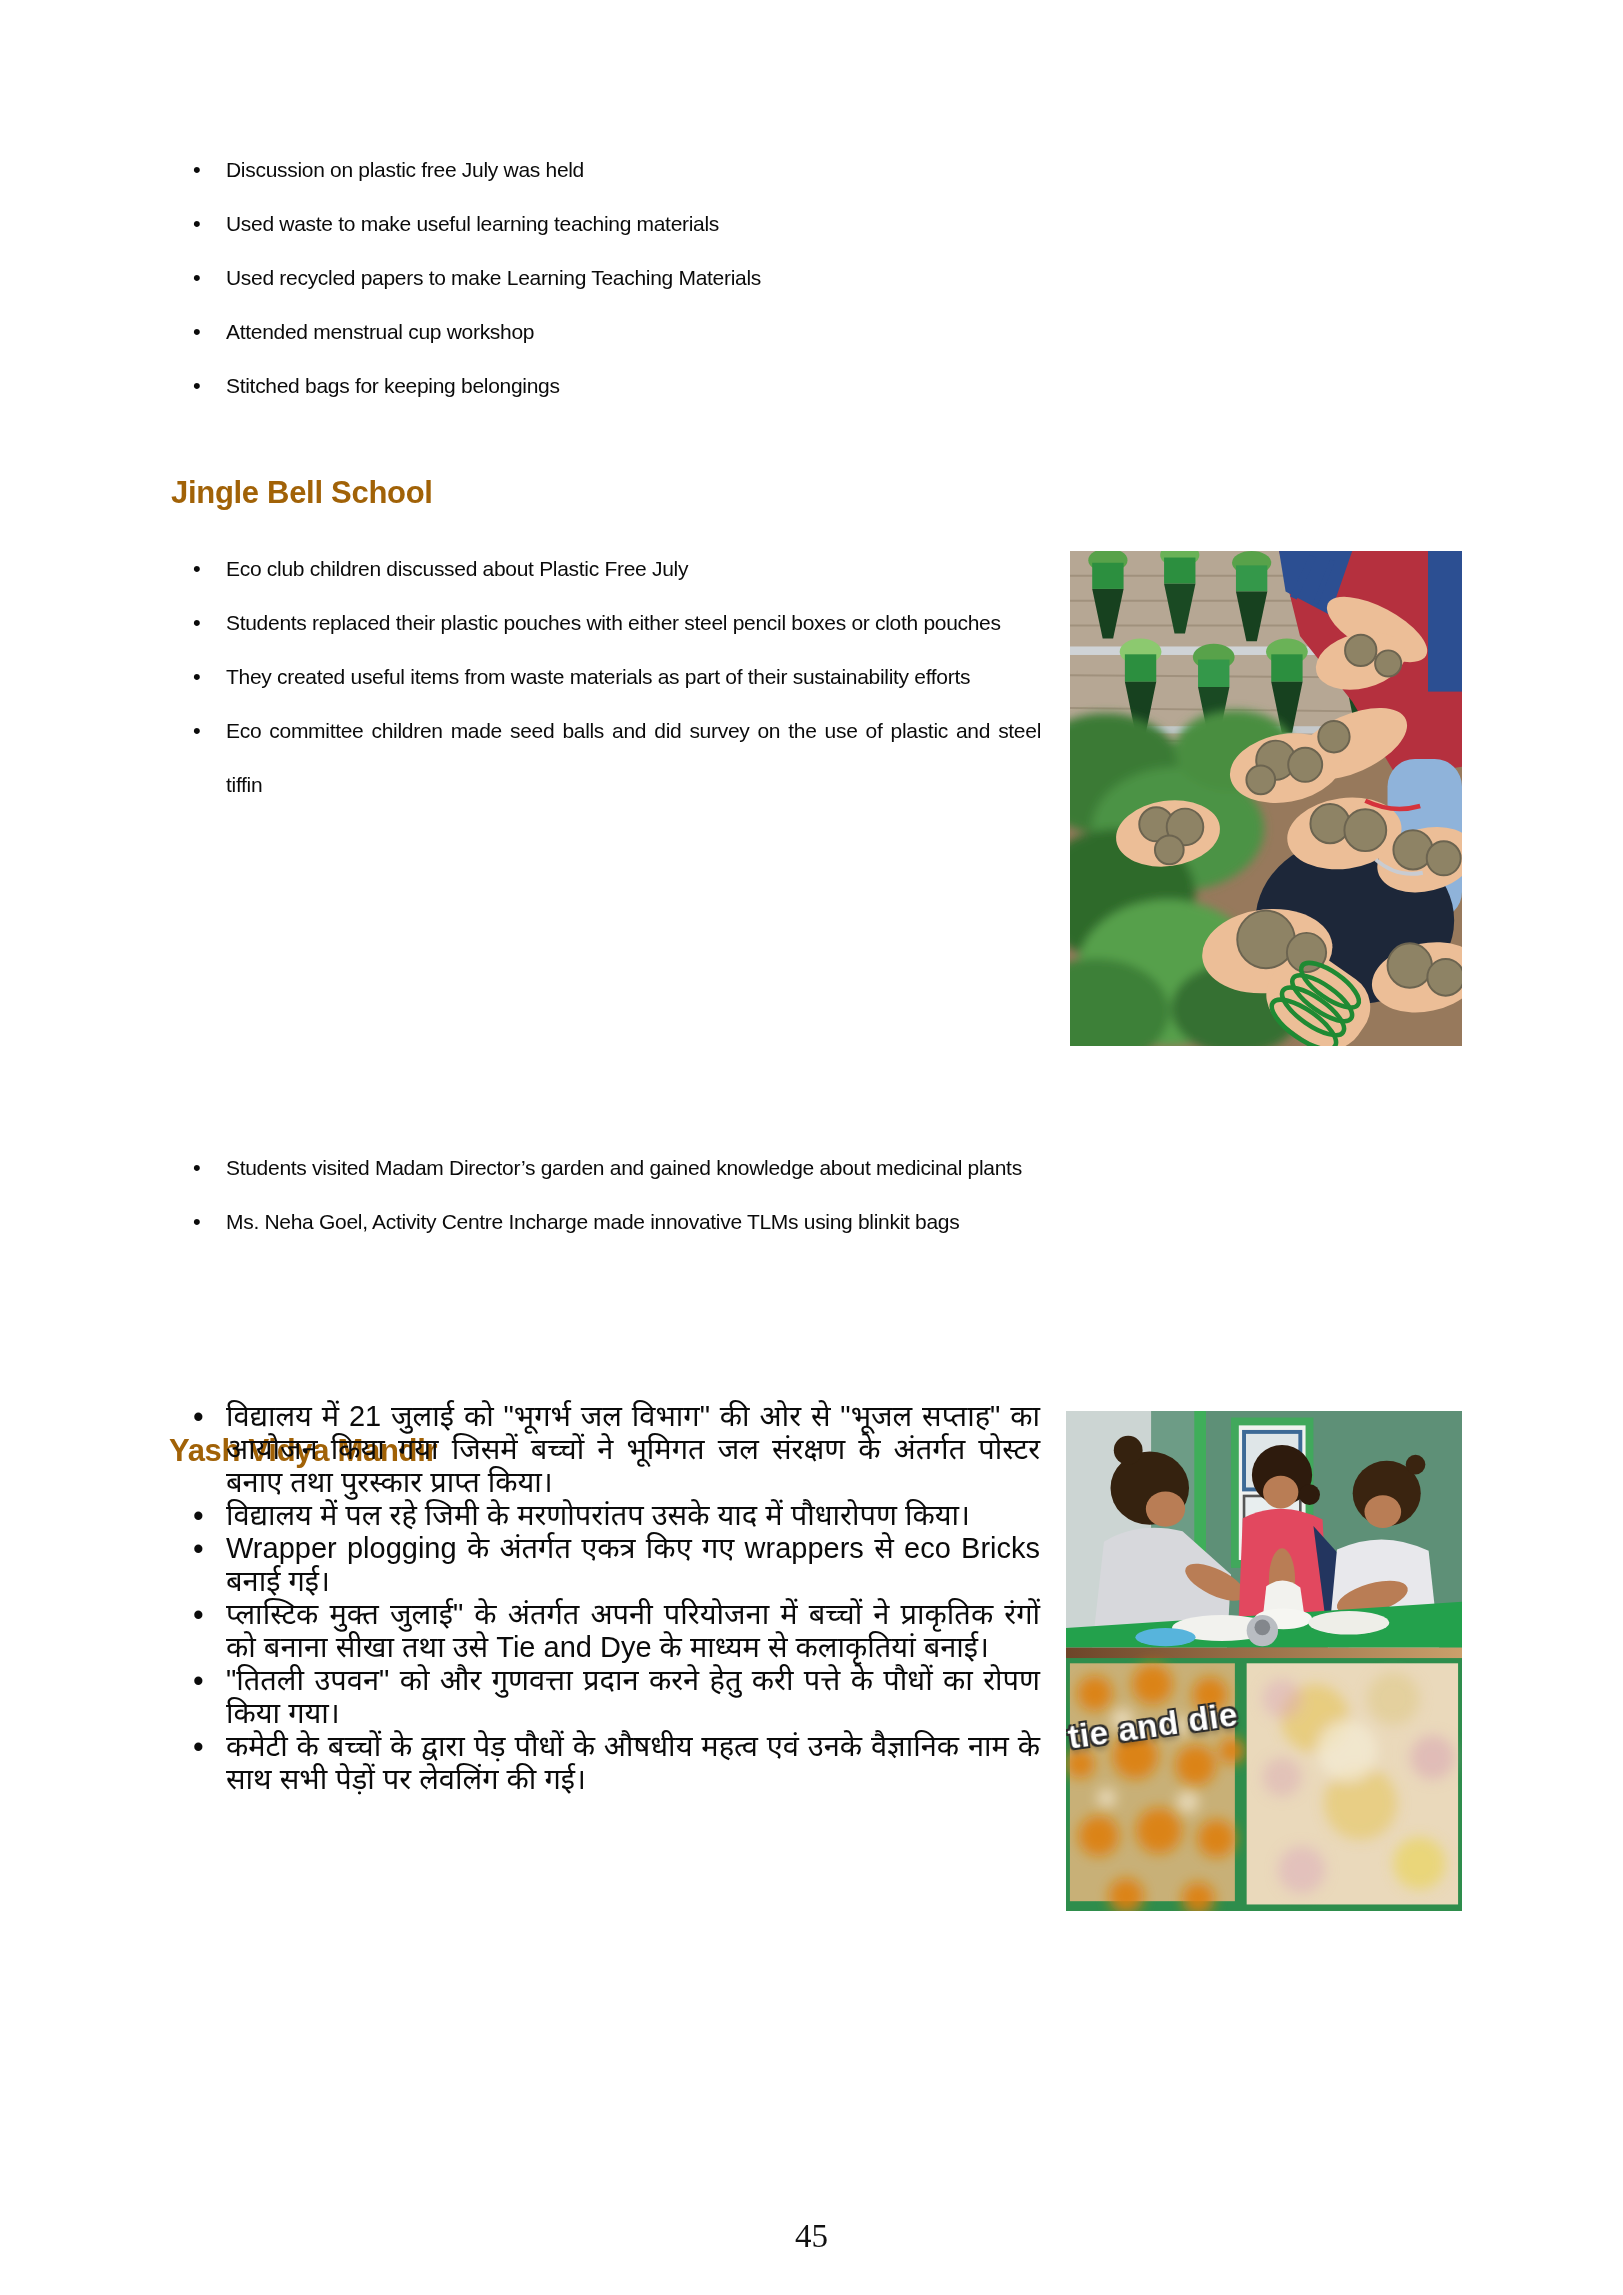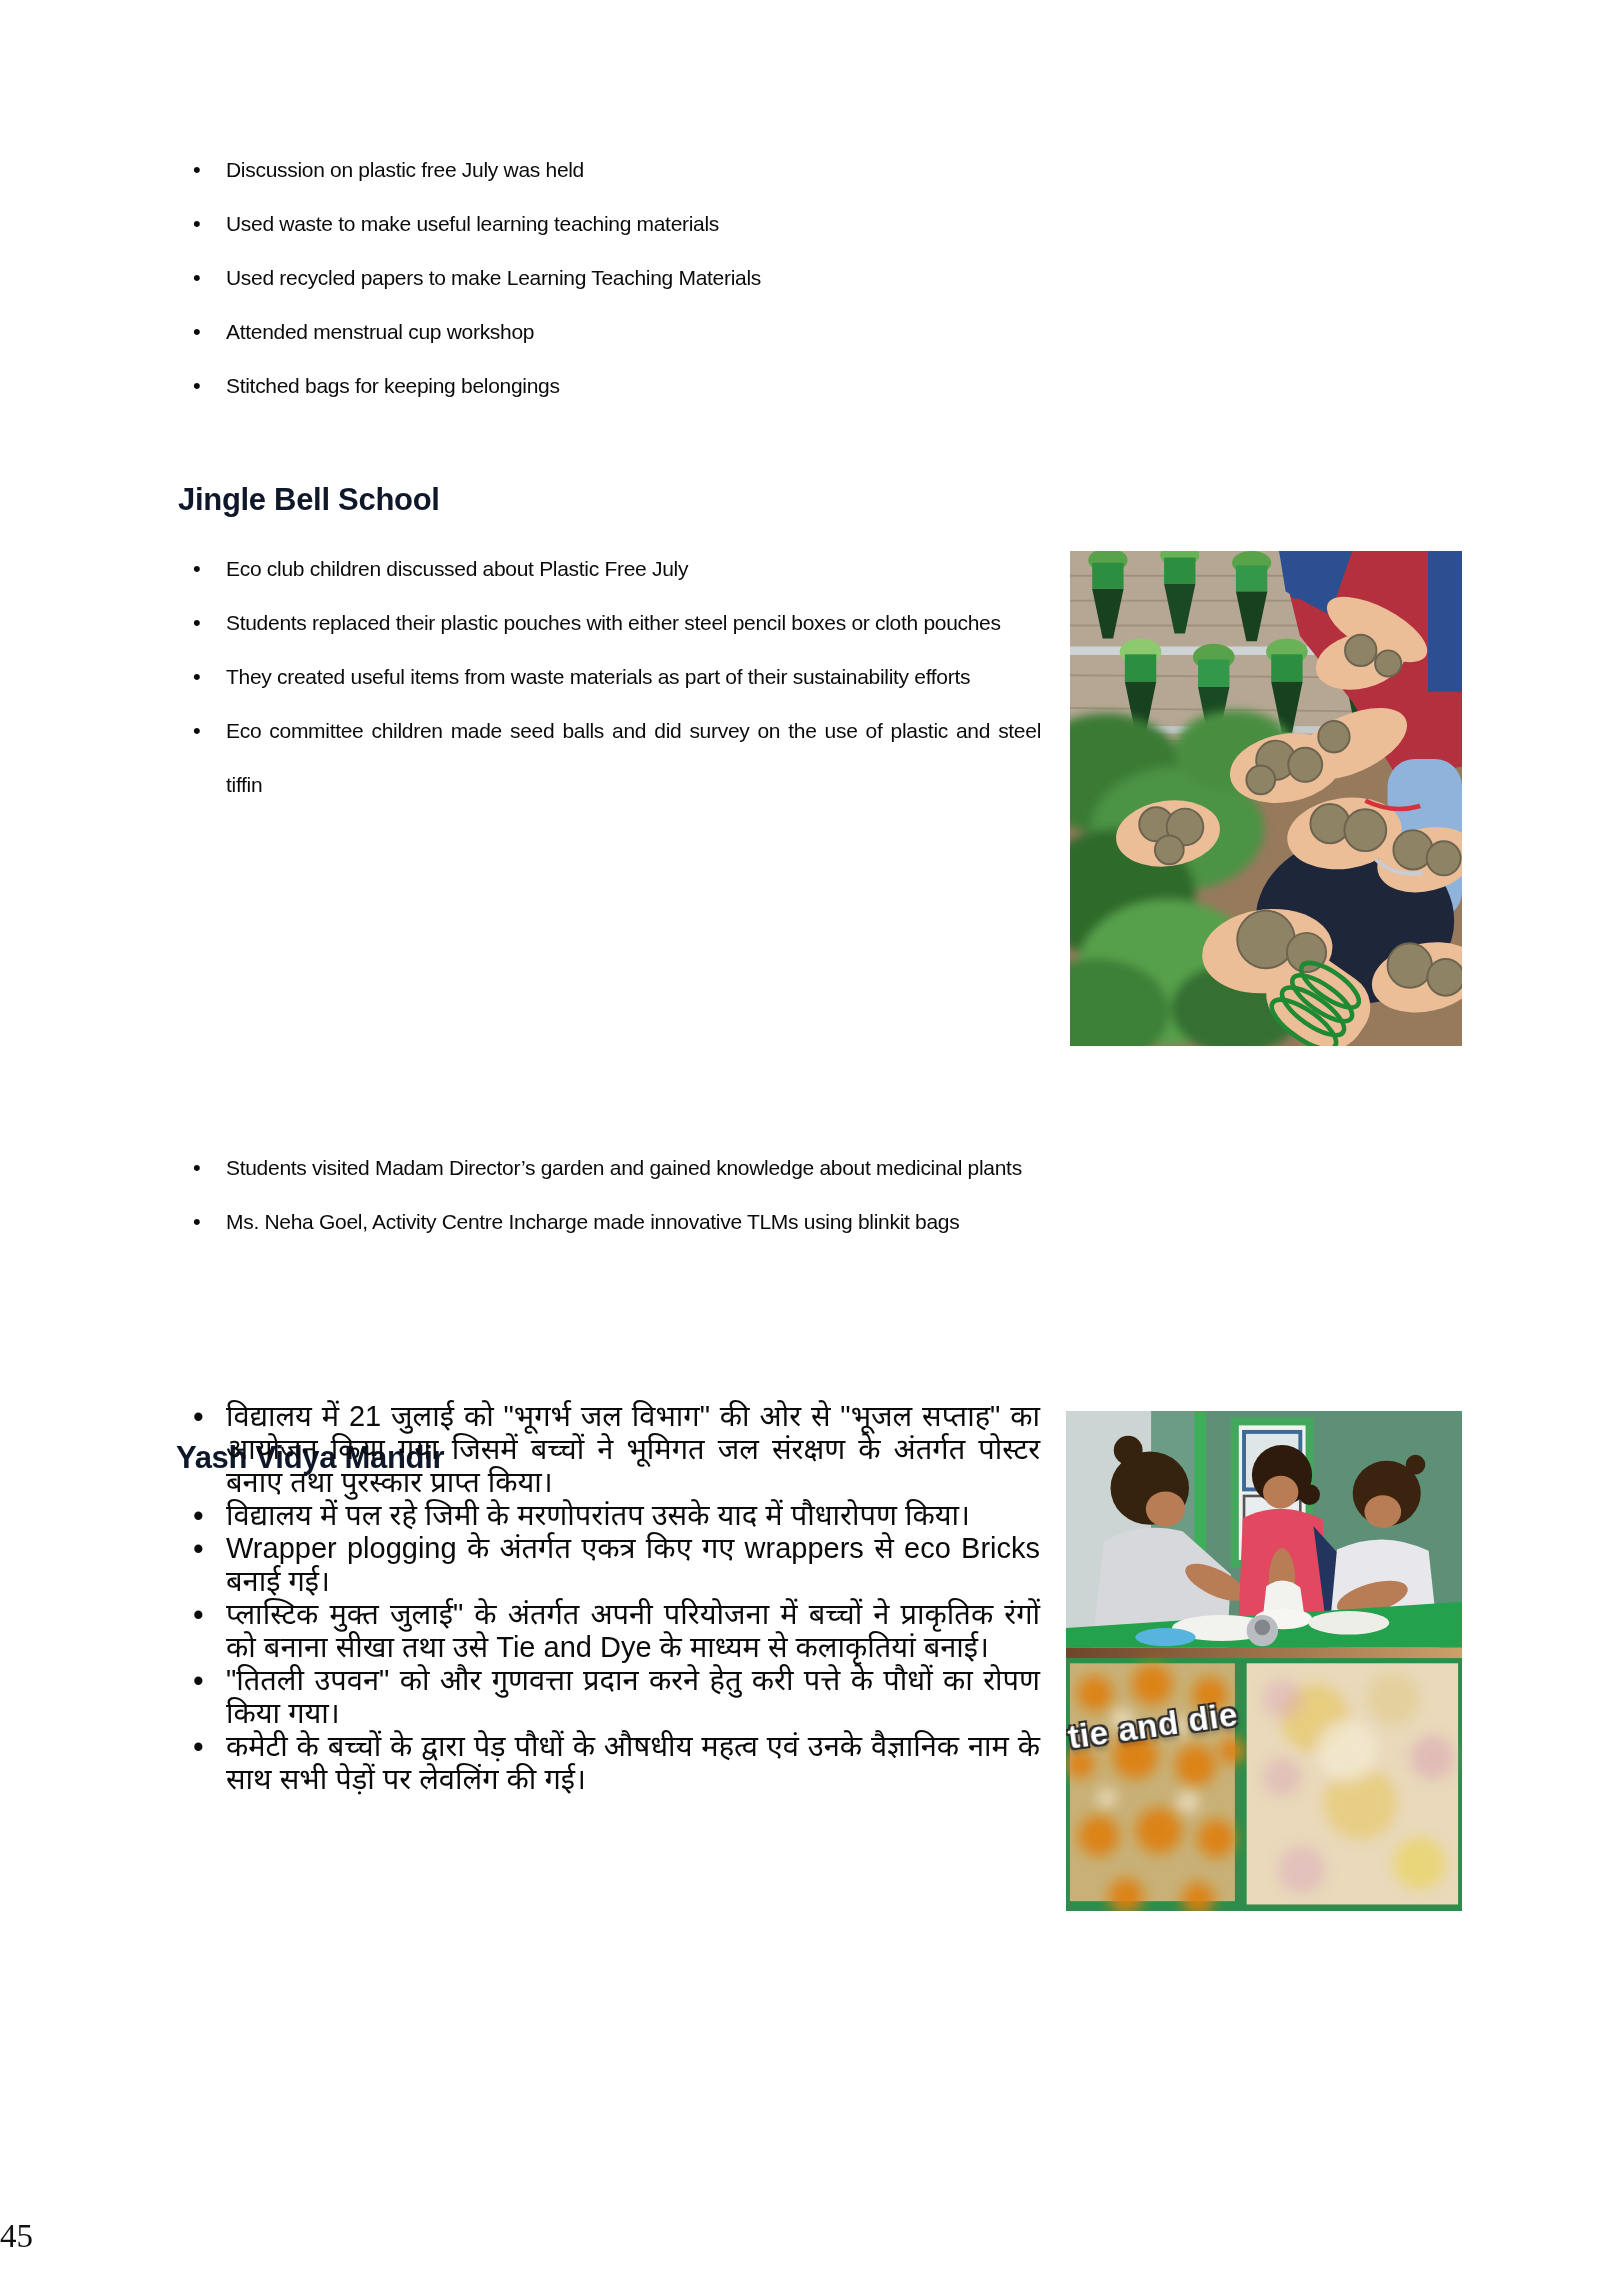--- a/index.html
+++ b/index.html
@@ -18,21 +18,21 @@
     position:absolute; left:-33px; top:0;
     font-size:1.05em;
   }
   .en-li { font-size:21px; line-height:54px; letter-spacing:-0.3px; }
   .hi-li { font-size:29px; line-height:33px; }
   .justify li { text-align:justify; }
   #intro-list { position:absolute; left:226px; top:143px; width:1190px; }
   .section-heading {
     position:absolute;
     font-size:31px; font-weight:bold; letter-spacing:-0.3px;
-    color:#0f172a; margin:16px;
+    color:#a16207; margin:9px;
   }
   #jingle-heading { left:162px; top:466px; }
   #yash-heading   { left:160px; top:1424px; }
   #jingle-section { position:absolute; left:226px; top:542px;  width:1236px; }
   #yash-section   { position:absolute; left:226px; top:1400px; width:1236px; }
   .photo-float1 {
     float:right; width:392px; height:495px;
     margin:8.5px 0 95px 29px;
     position:relative; overflow:hidden;
   }
@@ -45,21 +45,21 @@
   .tie-overlay {
     position:absolute; left:0px; top:296px; width:174px;
     transform:rotate(-8deg);
     font-size:33px; font-weight:bold; color:#ffffff; text-align:center;
     letter-spacing:0.7px;
     text-shadow:2px 2px 0 #2a2a2a, -2px -2px 0 #2a2a2a, 2px -2px 0 #2a2a2a,
                 -2px 2px 0 #2a2a2a, 0 3.9px 6.5px rgba(0,0,0,.45);
   }
   #page-number {
     position:absolute; left:0; right:0; top:2218px;
-    text-align:left;
+    text-align:center;
     font-family:"Liberation Serif","DejaVu Serif",serif;
     font-size:33px; color:#111;
   }
 </style>
 </head>
 <body>
 
 <div class="page">
 
   <ul id="intro-list">

